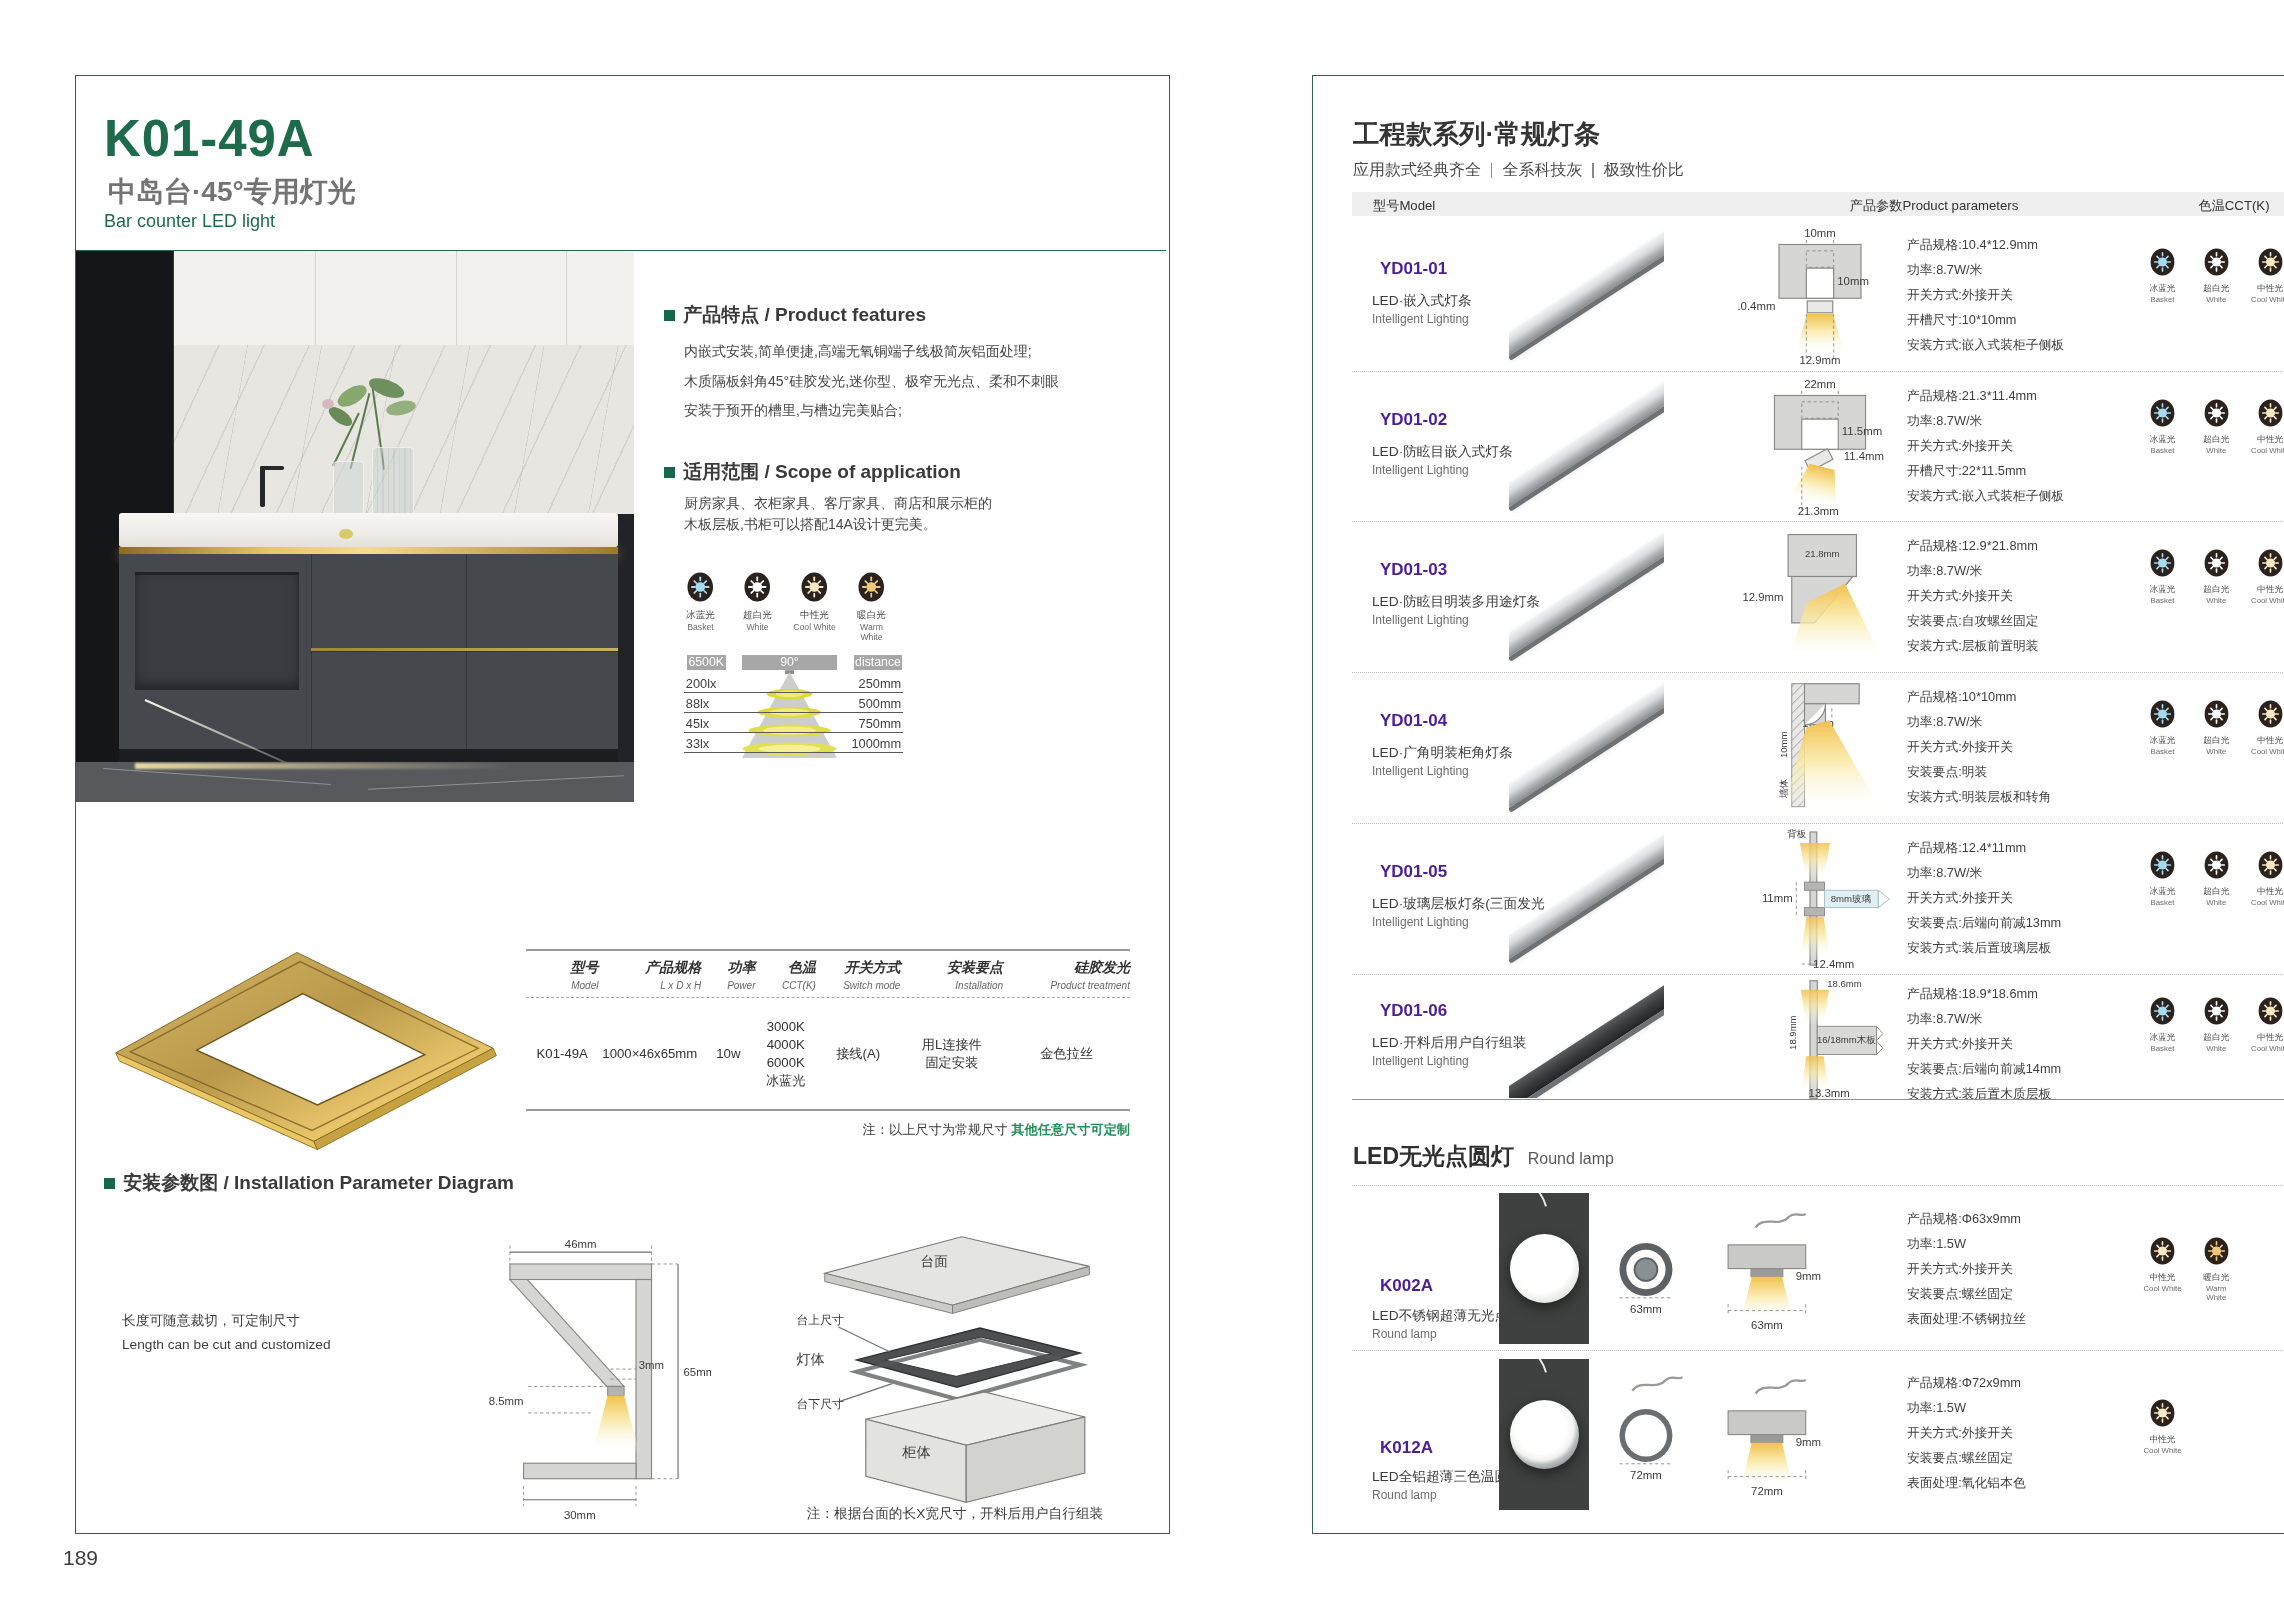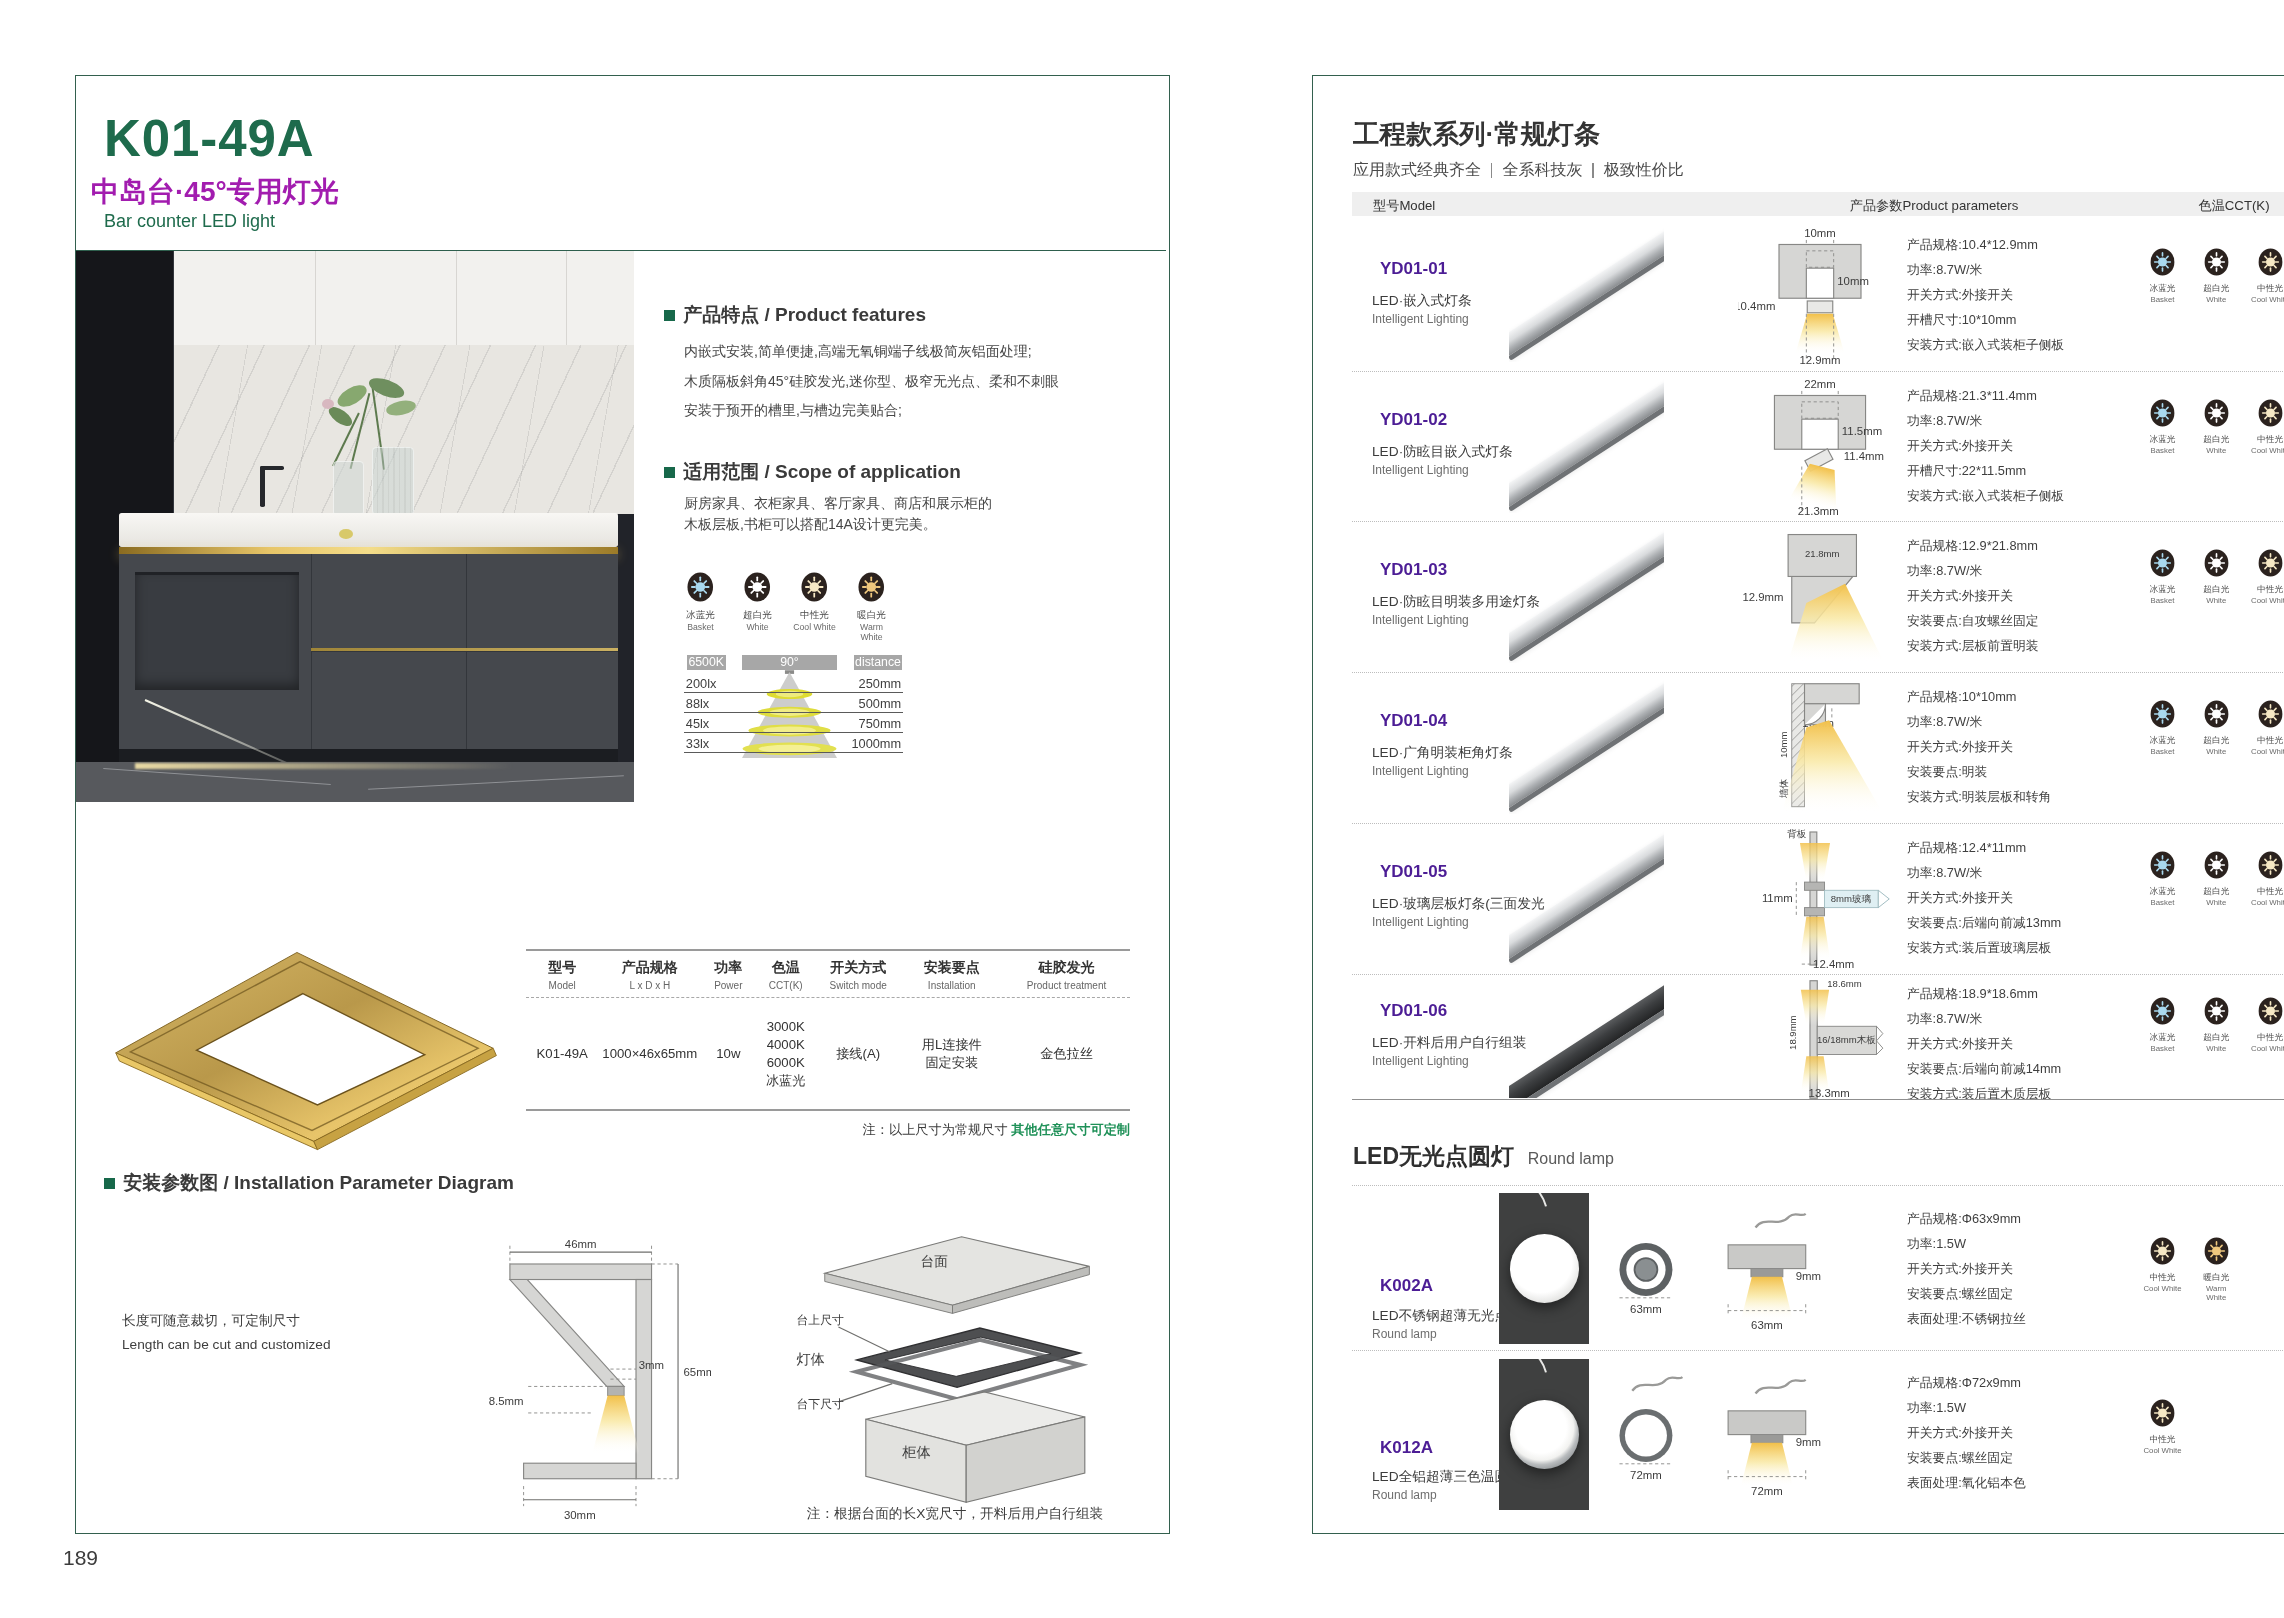--- a/index.html
+++ b/index.html
@@ -5,21 +5,21 @@
   html,body{margin:0;padding:0;width:2482px;height:1618px;background:#ffffff;
     font-family:"Liberation Sans","DejaVu Sans",sans-serif;color:#3a3a3a;}
   #canvas{position:relative;width:2482px;height:1618px;overflow:hidden;}
   .abs{position:absolute;}
   .page{position:absolute;top:75px;width:1093px;height:1457px;border:1.4px solid #33604e;background:#fff;}
   #page-left{left:75px;}
   #page-right{left:1312px;}
   .pagenum{position:absolute;top:1546px;font-size:21px;color:#3c3c3c;}
   
   .lp-model{left:28px;top:33px;font-size:51px;font-weight:800;color:#1e6b4c;letter-spacing:0.9px;}
-  .lp-cn{left:15px;top:97px;font-size:28px;font-weight:700;color:#a21caf;}
+  .lp-cn{left:32px;top:97px;font-size:28px;font-weight:700;color:#737373;}
   .lp-en{left:28px;top:135px;font-size:18px;color:#1e6b4c;}
   .lp-divider{left:0;top:174px;width:1090px;border-top:1.4px solid #2e5f4d;}
   .sec-head{font-size:19px;font-weight:700;color:#3a3a3a;display:flex;align-items:center;gap:8.2px;}
   .sec-head .sq{width:11px;height:11px;background:#17684a;display:inline-block;flex:0 0 auto;}
   .body-text{font-size:14px;color:#474747;line-height:24px;}
   
   .kitchen{left:0;top:175px;width:558px;height:551px;background:#212329;overflow:hidden;}
   .kit-wall{position:absolute;left:0;top:0;width:97px;height:100%;background:#15161a;border-right:1.4px solid #33363c;}
   .kit-upper{position:absolute;left:97px;right:0;top:0;height:94px;background:#f2f1ee;}
   .kit-upper i{position:absolute;top:0;bottom:0;width:1.4px;background:#d8d6d2;}
@@ -59,21 +59,21 @@
   .drows{position:absolute;left:0;right:0;top:18px;}
   .drow{height:18px;border-bottom:0.9px solid #5a5a5a;display:flex;justify-content:space-between;align-items:flex-end;font-size:12.8px;color:#3f3f3f;padding:0 1.8px 0.9px 1.8px;}
   .cone{position:absolute;left:58px;top:14.6px;width:95px;height:90px;}
   
   .frame-svg{left:27px;top:859px;}
   
   .spec{left:450px;top:873px;width:604px;}
   .spec-top{border-top:2.3px solid #9a9a9a;}
   .spec-bot{border-top:2.3px solid #9a9a9a;}
   .spec-head{display:flex;padding:8.2px 0 6.4px 0;}
-  .spec-head .col{text-align:center;}
+  .spec-head .col{text-align:right;font-style:italic;}
   .sh-cn{font-size:14px;font-weight:700;color:#333;}
   .sh-en{font-size:10px;color:#666;margin-top:2.7px;}
   .spec-dash{border-top:1.4px dashed #a8a8a8;}
   .spec-body{display:flex;align-items:center;min-height:98px;padding:6.4px 0;}
   .spec-body .col{text-align:center;font-size:13.2px;color:#333;line-height:18px;}
   .w0{width:12%}.w1{width:17%}.w2{width:9%}.w3{width:10%}.w4{width:14%}.w5{width:17%}.w6{width:21%}
   .spec-note{position:absolute;left:450px;top:1045px;width:604px;text-align:right;font-size:13.2px;}
   .spec-note .green{color:#1f9158;font-weight:700;}
   .inst-desc{left:46px;top:1221px;font-size:13.7px;color:#3e3e3e;line-height:24px;margin-top:12px;}
   .profile-svg{left:379px;top:1156px;}

